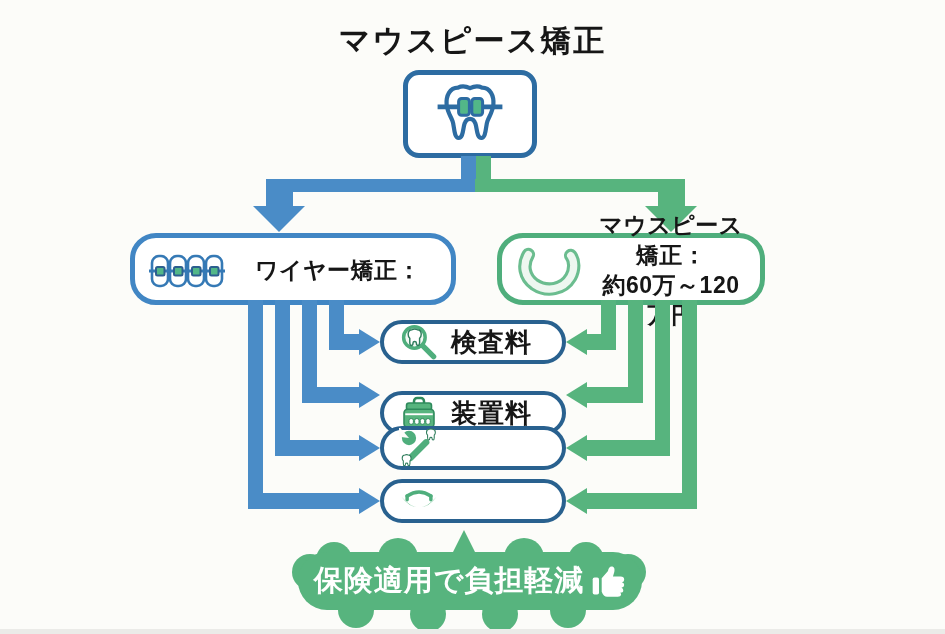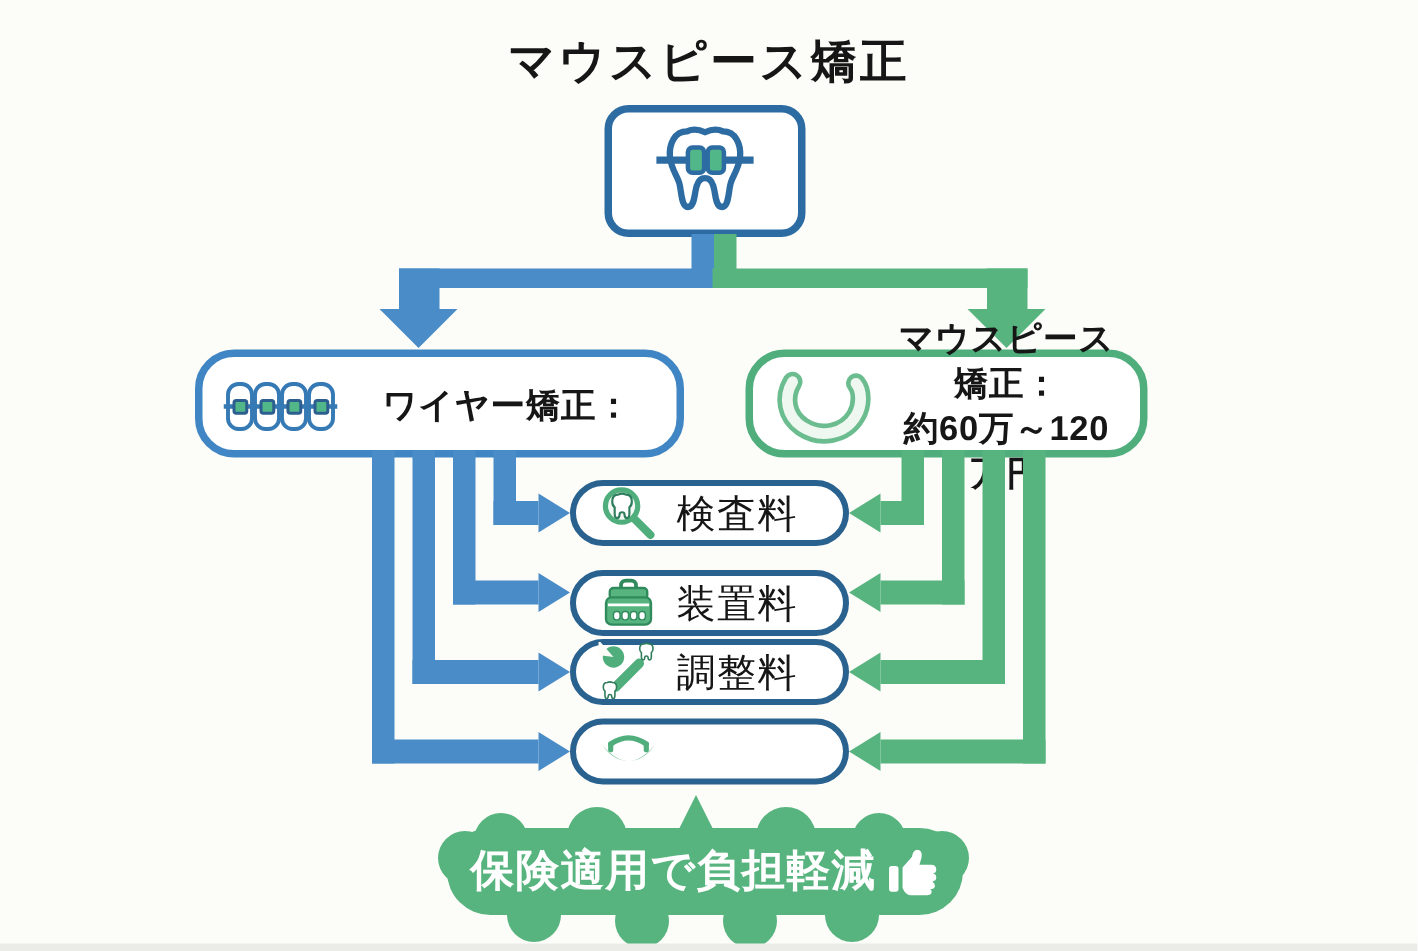--- a/index.html
+++ b/index.html
@@ -16,21 +16,21 @@
   .top-box{position:absolute;left:403px;top:70px;width:134px;height:88px;background:#fff;
            border:5px solid var(--blue-dark);border-radius:16px;display:flex;align-items:center;justify-content:center}
   .branch{position:absolute;top:233px;height:72px;background:#fff;border-radius:26px;
           display:flex;align-items:center;padding:4px 10px 0 14px;gap:10px}
   .branch.wire{left:130px;width:326px;border:5px solid #4186c4}
   .branch.mouth{left:497px;width:268px;border:5px solid var(--green-mid)}
   .branch-text{flex:1;text-align:center;font-weight:700;color:var(--ink);font-size:23px;line-height:1.3;letter-spacing:.5px}
   .fee-box{position:absolute;left:380px;width:186px;height:44px;background:#fff;
            border:4px solid var(--navy);border-radius:22px;display:flex;align-items:center;
            padding-left:15px;gap:12px}
-  .fee-label{font-size:26px;font-weight:400;color:var(--ink);letter-spacing:1px}
+  .fee-label{font-size:26px;font-weight:700;color:var(--ink);letter-spacing:1px}
   
   .seg{position:absolute}
   .b{background:var(--blue)} .g{background:var(--green)}
   .tri{position:absolute;width:0;height:0}
   .tri-down-b{border-left:26px solid transparent;border-right:26px solid transparent;border-top:26px solid var(--blue)}
   .tri-down-g{border-left:26px solid transparent;border-right:26px solid transparent;border-top:26px solid var(--green)}
   .tri-right-b{border-top:13px solid transparent;border-bottom:13px solid transparent;border-left:21px solid var(--blue)}
   .tri-left-g{border-top:13px solid transparent;border-bottom:13px solid transparent;border-right:21px solid var(--green)}
   
   .cloud{position:absolute;left:292px;top:544px;width:356px;height:84px}
@@ -155,21 +155,21 @@
     <span class="icon">
       <svg width="40" height="40" viewBox="0 0 52 52">
         <circle cx="20" cy="20" r="14" fill="#f2f9f4" stroke="#4fae7c" stroke-width="4.5"></circle>
         <line x1="31" y1="31" x2="45" y2="45" stroke="#4fae7c" stroke-width="7" stroke-linecap="round"></line>
         <use href="#mini-tooth" transform="translate(8.5,7.5) scale(0.85)" fill="#fff" stroke="#2f7d5c" stroke-width="2.2"></use>
       </svg>
     </span>
     <span class="fee-label">検査料</span>
   </div>
 
-  <div class="fee-box" style="top:380px">
+  <div class="fee-box" style="top:391px">
     <span class="icon">
       <svg width="40" height="36" viewBox="0 0 64 54">
         <rect x="24" y="3" width="16" height="12" rx="5" fill="none" stroke="#2f8a5c" stroke-width="4"></rect>
         <rect x="12" y="11" width="40" height="12" rx="4" fill="#57b47e" stroke="#2f8a5c" stroke-width="2.5"></rect>
         <rect x="8" y="21" width="48" height="29" rx="6" fill="#57b47e" stroke="#2f8a5c" stroke-width="2.5"></rect>
         <line x1="10" y1="29" x2="54" y2="29" stroke="#fff" stroke-width="3"></line>
         <g fill="#fff" stroke="#2f8a5c" stroke-width="1.5">
           <rect x="16" y="36" width="7" height="9" rx="3"></rect>
           <rect x="25" y="36" width="7" height="9" rx="3"></rect>
           <rect x="34" y="36" width="7" height="9" rx="3"></rect>
@@ -183,21 +183,20 @@
   <div class="fee-box" style="top:426px">
     <span class="icon">
       <svg width="40" height="40" viewBox="0 0 56 56">
         <line x1="16" y1="42" x2="38" y2="20" stroke="#4fae7c" stroke-width="9" stroke-linecap="round"></line>
         <circle cx="14" cy="14" r="10" fill="#4fae7c"></circle>
         <polygon points="14,14 0,-2 -2,12" fill="#fcfcf9"></polygon>
         <use href="#mini-tooth" transform="translate(36,0) scale(0.62)" fill="#fff" stroke="#2f7d5c" stroke-width="2.4"></use>
         <use href="#mini-tooth" transform="translate(2,36) scale(0.62)" fill="#fff" stroke="#2f7d5c" stroke-width="2.4"></use>
       </svg>
     </span>
-    <span class="fee-label">調整料</span>
   </div>
 
   <div class="fee-box" style="top:479px">
     <span class="icon">
       <svg width="40" height="30" viewBox="0 0 64 46">
         <path d="M4 16 Q32 50 60 16 Q48 33 32 33 Q16 33 4 16 Z" fill="#57b47e"></path>
         <path d="M13 15 Q32 2 51 15" fill="none" stroke="#4fae7c" stroke-width="5.5" stroke-linecap="round"></path>
         <line x1="13" y1="15" x2="13" y2="21" stroke="#4fae7c" stroke-width="5.5" stroke-linecap="round"></line>
         <line x1="51" y1="15" x2="51" y2="21" stroke="#4fae7c" stroke-width="5.5" stroke-linecap="round"></line>
       </svg>

